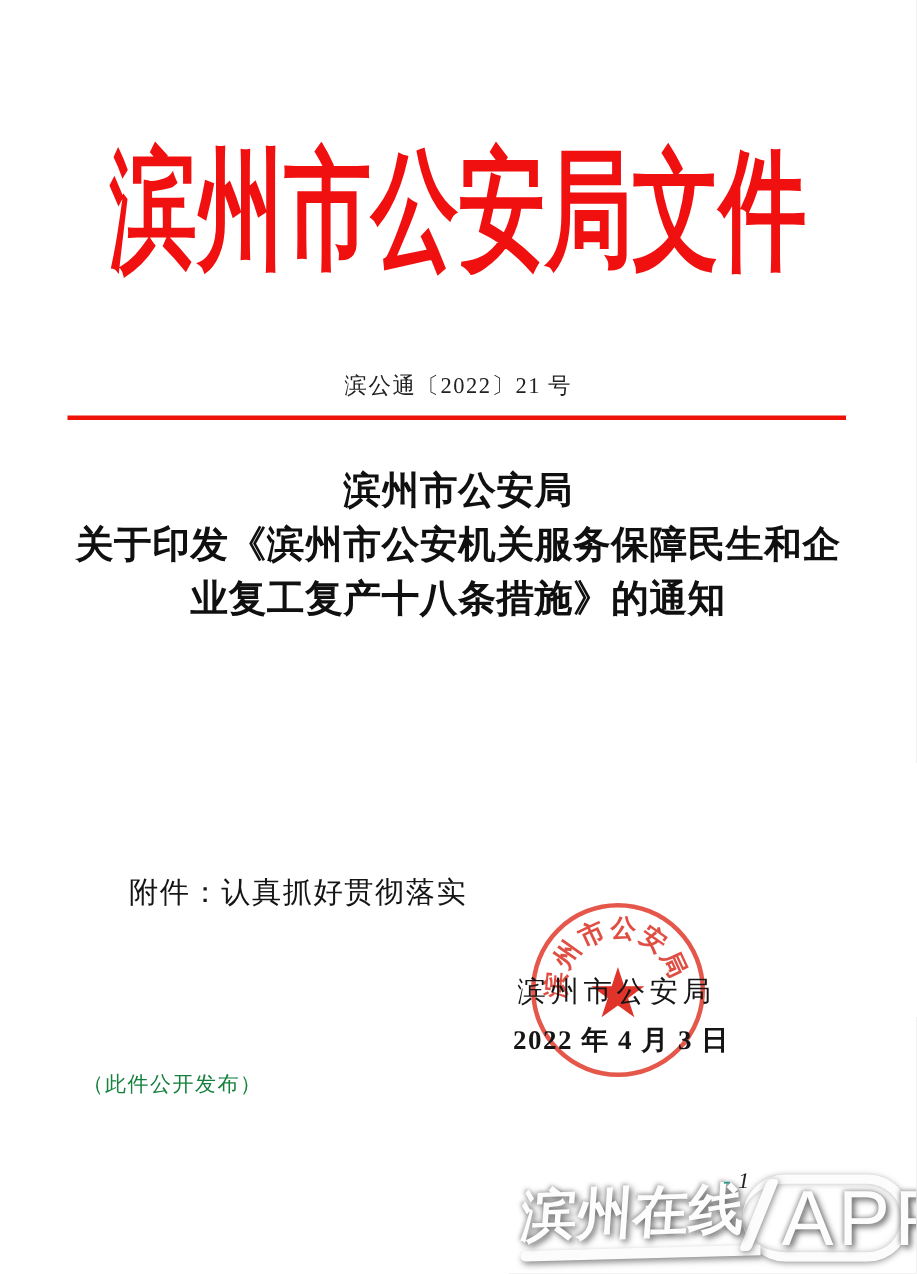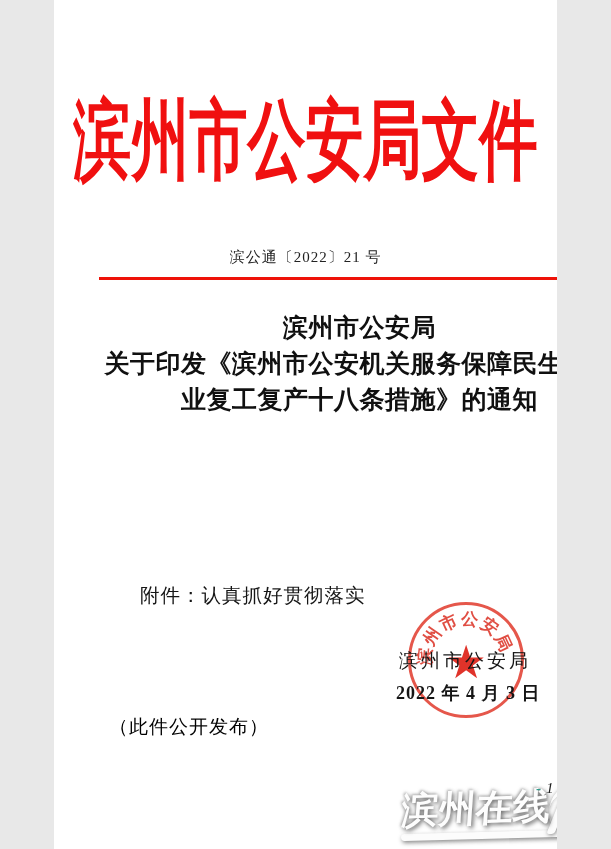--- a/index.html
+++ b/index.html
@@ -1,19 +1,19 @@
 <!DOCTYPE html>
 <html><head>
 <meta charset="utf-8">
 <style>
   * { margin:0; padding:0; box-sizing:border-box; }
   html,body { background:#e8e8e8; }
   .page {
     position:relative;
-    width:503px; height:849px;
+    width:611px; height:849px;
     background:#ffffff;
     margin:0 auto;
     overflow:hidden;
     font-family:"Liberation Serif","DejaVu Serif",serif;
     color:#1a1a1a;
   }
   
   .red-header {
     position:absolute; top:98px; left:0; width:100%;
     text-align:center;
@@ -82,21 +82,21 @@
     font-size:19px; letter-spacing:3px; color:#151515;
     z-index:2; white-space:nowrap;
   }
   .sig-date {
     position:absolute; left:342px; top:681px;
     font-size:18px; letter-spacing:1px; color:#151515;
     z-index:2; white-space:nowrap;font-weight:bold;
   }
   .release-note {
     position:absolute; left:55px; top:714px;
-    font-size:19px; letter-spacing:1px; color:#000000;
+    font-size:14px; letter-spacing:1px; color:#15803d;
   }
   
   .page-footer {
     position:absolute; left:482px; top:780px;
     font-size:15px; z-index:7; white-space:nowrap;
   }
   .page-marker { color:#2f9a8a; margin-right:5px; font-weight:bold; }
   .page-num { color:#222; font-style:italic; }
   
   .watermark {

